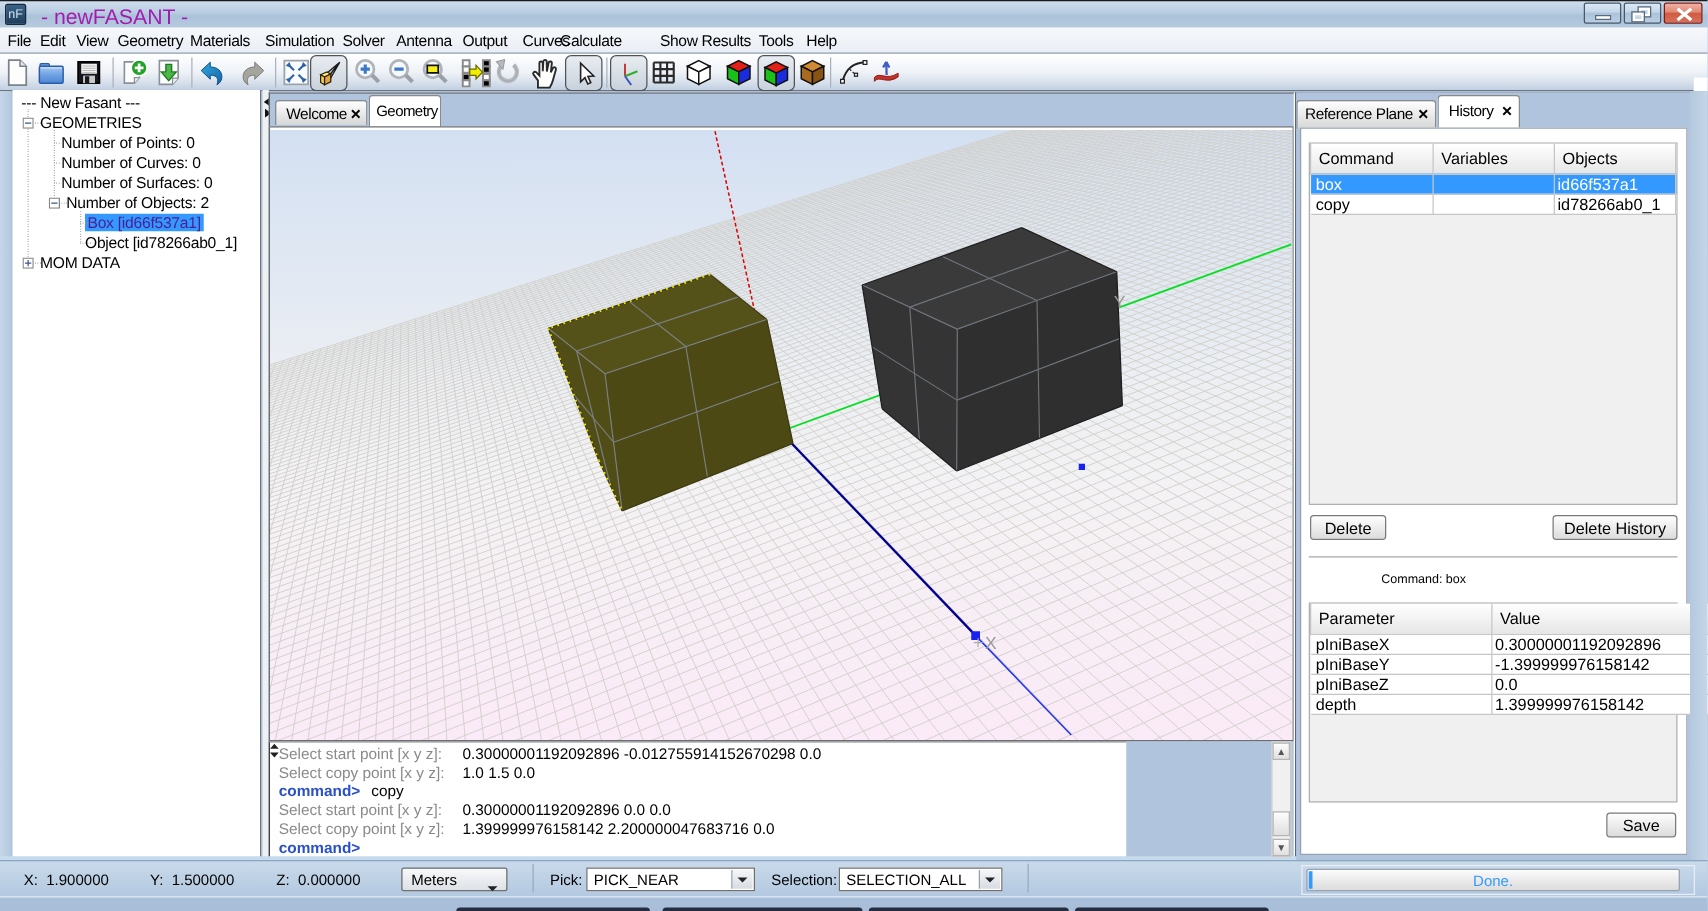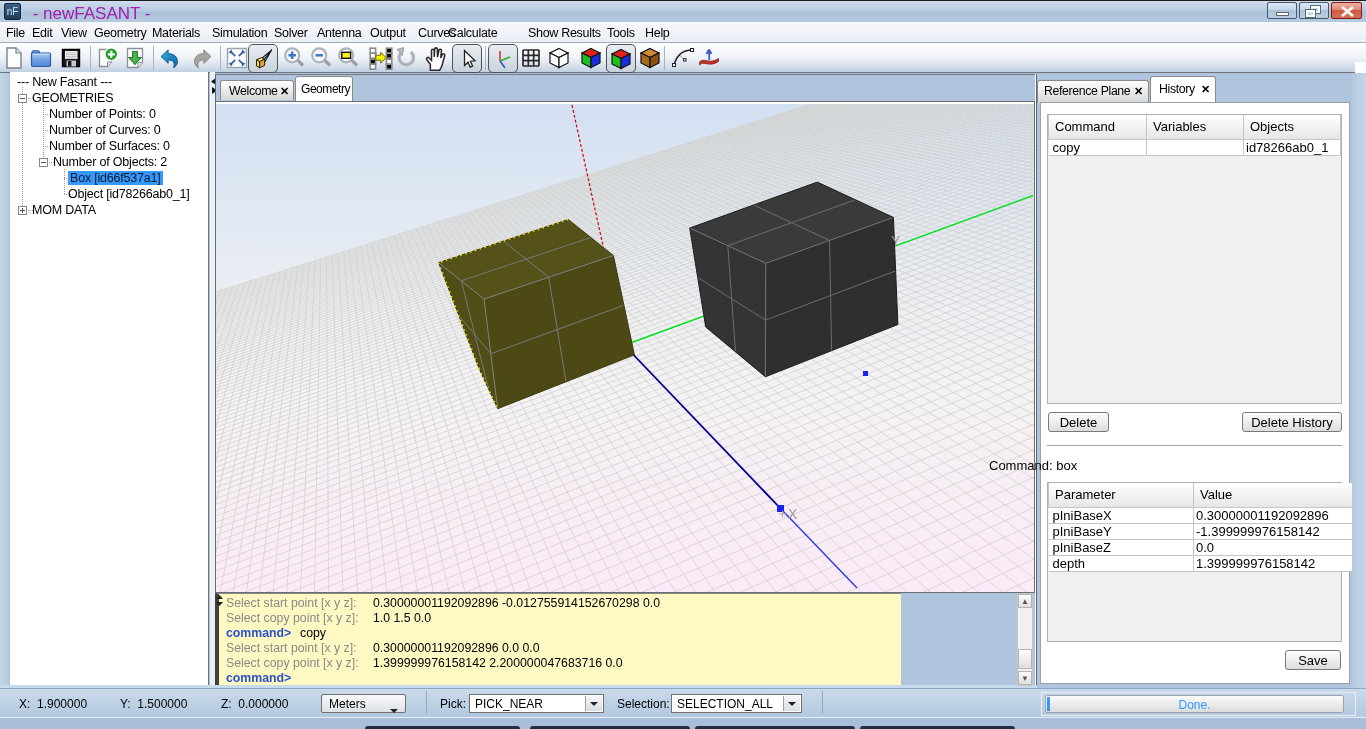--- a/index.html
+++ b/index.html
@@ -25,21 +25,21 @@
 .tree{position:absolute;font-size:12.5px;white-space:nowrap;letter-spacing:-0.2px}
 .tree b{font-weight:normal}
 .dotv{position:absolute;width:1px;background-image:linear-gradient(#9a9a9a 1px,transparent 1px);background-size:1px 2px}
 .doth{position:absolute;height:1px;background-image:linear-gradient(90deg,#9a9a9a 1px,transparent 1px);background-size:2px 1px}
 #splitter{left:210px;top:72px;width:5px;height:616px;background:#eef1f4}
 #centerpanel{left:215px;top:74px;width:825px;height:614px;background:#b1c4dd}
 .tab{position:absolute;font-size:12.3px;letter-spacing:-0.35px;border:1px solid #8a8a8a;border-bottom:none;border-radius:3px 3px 0 0}
 .tabx{font-weight:bold;font-size:11px}
 #viewport{left:215px;top:101px;width:820px;height:492px;border:1px solid #6a6f75;background:#fff;padding-top:2px;overflow:hidden}
 #whitegap{left:1035px;top:74px;width:1px;height:612px;background:#fdfdfd}
-#console{left:215px;top:593px;width:686px;height:93px;background:#fef9c3;border-left:4px solid #404040;border-top:1px solid #888;font-size:12.3px;white-space:pre}
+#console{left:215px;top:593px;width:686px;height:93px;background:#ffffff;border-left:1px solid #404040;border-top:1px solid #888;font-size:12.3px;white-space:pre}
 .con{position:absolute;color:#8a8a8a}
 .con b{color:#2b51c8;font-weight:bold}
 .con span{color:#000}
 #conscroll{left:1017px;top:593px;width:16px;height:93px;background:#f0f0f0;border:1px solid #c8c8c8}
 .sbtn{position:absolute;width:14px;height:14px;background:linear-gradient(#fdfdfd,#dfdfdf);border:1px solid #b4b4b4;font-size:8px;color:#555;text-align:center;line-height:13px}
 #rpanel{left:1037px;top:74px;width:315px;height:614px;background:#b1c4dd}
 #rcontent{left:1040px;top:102px;width:310px;height:582px;background:#fff;border:1px solid #98a2ae}
 table.grid{border-collapse:collapse;font-size:13px;background:#f0f0f0}
 table.grid th{font-weight:normal;text-align:left;background:linear-gradient(#ffffff,#e6e6e6);border:1px solid #c6c6c6;border-top:none}
 table.grid td{border-right:1px solid #c6c6c6;border-bottom:1px solid #c6c6c6;background:#fff}
@@ -250,21 +250,21 @@
   </svg>
 <div id="mainbg" class="abs"></div>
 <div id="lframe" class="abs"></div>
 <div id="treepanel" class="abs">
     <div class="tree" style="left:7px;top:3px"><b>--- New Fasant ---</b></div>
     <div class="tree" style="left:22px;top:19px"><b>GEOMETRIES</b></div>
     <div class="tree" style="left:39px;top:35px">Number of Points: 0</div>
     <div class="tree" style="left:39px;top:51px">Number of Curves: 0</div>
     <div class="tree" style="left:39px;top:67px">Number of Surfaces: 0</div>
     <div class="tree" style="left:43px;top:83px">Number of Objects: 2</div>
-    <div class="tree" style="left:58px;top:99px"><span style="background:#3399ff;color:#0f172a;padding:0 2px">Box [id66f537a1]</span></div>
+    <div class="tree" style="left:58px;top:99px"><span style="background:#3399ff;color:#4c1d95;padding:0 2px">Box [id66f537a1]</span></div>
     <div class="tree" style="left:58px;top:115px">Object [id78266ab0_1]</div>
     <div class="tree" style="left:22px;top:131px"><b>MOM DATA</b></div>
     <div class="dotv" style="left:12px;top:15px;height:123px"></div>
     <div class="dotv" style="left:33px;top:32px;height:54px"></div>
     <div class="dotv" style="left:54px;top:97px;height:26px"></div>
     <div class="doth" style="left:18px;top:26px;width:5px"></div>
     <div class="doth" style="left:33px;top:42px;width:6px"></div>
     <div class="doth" style="left:33px;top:58px;width:6px"></div>
     <div class="doth" style="left:33px;top:74px;width:6px"></div>
     <div class="doth" style="left:39px;top:90px;width:5px"></div>
@@ -386,32 +386,37 @@
   </div>
 <div id="rcontent" class="abs"></div>
 <div class="abs" style="left:1047px;top:114px;width:295px;height:290px;border:1px solid #b0b0b0;background:#f0f0f0">
 <table class="grid" style="width:293px">
 <tbody>
         <tr style="height:24px">
           <th style="width:98px;padding-left:6px">Command</th>
           <th style="width:97px;padding-left:6px">Variables</th>
           <th style="padding-left:6px">Objects</th>
         </tr>
+<tr style="height:16px;background:#3399ff;color:#fff">
+          <td style="background:#3399ff;padding-left:4px">box</td>
+          <td style="background:#3399ff"></td>
+          <td style="background:#3399ff;padding-left:2px">id66f537a1</td>
+        </tr>
 <tr style="height:16px">
           <td style="padding-left:4px">copy</td>
           <td></td>
           <td style="padding-left:2px">id78266ab0_1</td>
         </tr>
 </tbody>
     </table>
   </div>
 <div class="btn abs" style="left:1048px;top:412px;width:61px;height:20px;line-height:19px">Delete</div>
 <div class="btn abs" style="left:1242px;top:412px;width:100px;height:20px;line-height:19px">Delete History</div>
 <div class="abs" style="left:1047px;top:445px;width:295px;height:1px;background:#a8a8a8"></div>
-<div class="abs" style="left:989px;top:458px;font-size:13px">Command: box</div>
+<div class="abs" style="left:1105px;top:458px;font-size:10px">Command: box</div>
 <div class="abs" style="left:1047px;top:482px;width:295px;height:160px;border:1px solid #b0b0b0;background:#f0f0f0">
 <table class="grid" style="width:323px">
 <tbody>
         <tr style="height:24px">
           <th style="width:145px;padding-left:6px">Parameter</th>
           <th style="padding-left:6px">Value</th>
         </tr>
 <tr style="height:16px">
           <td style="padding-left:4px">pIniBaseX</td>
           <td style="padding-left:2px">0.30000001192092896</td>

